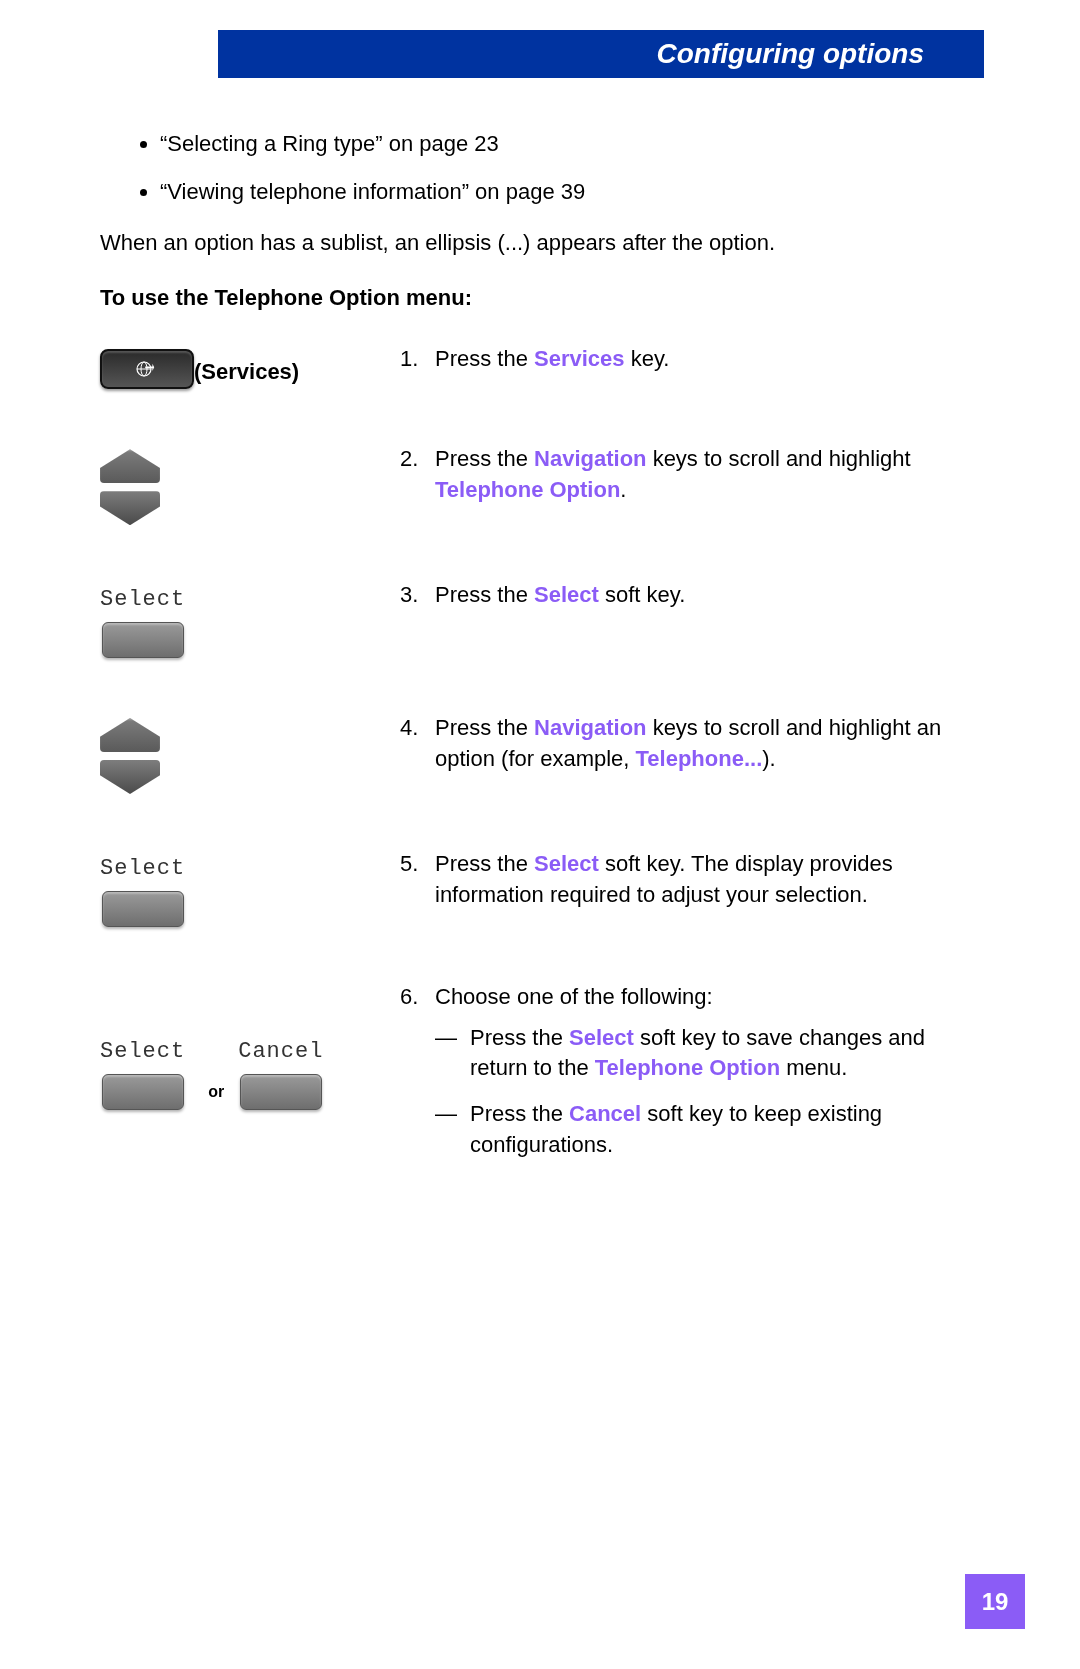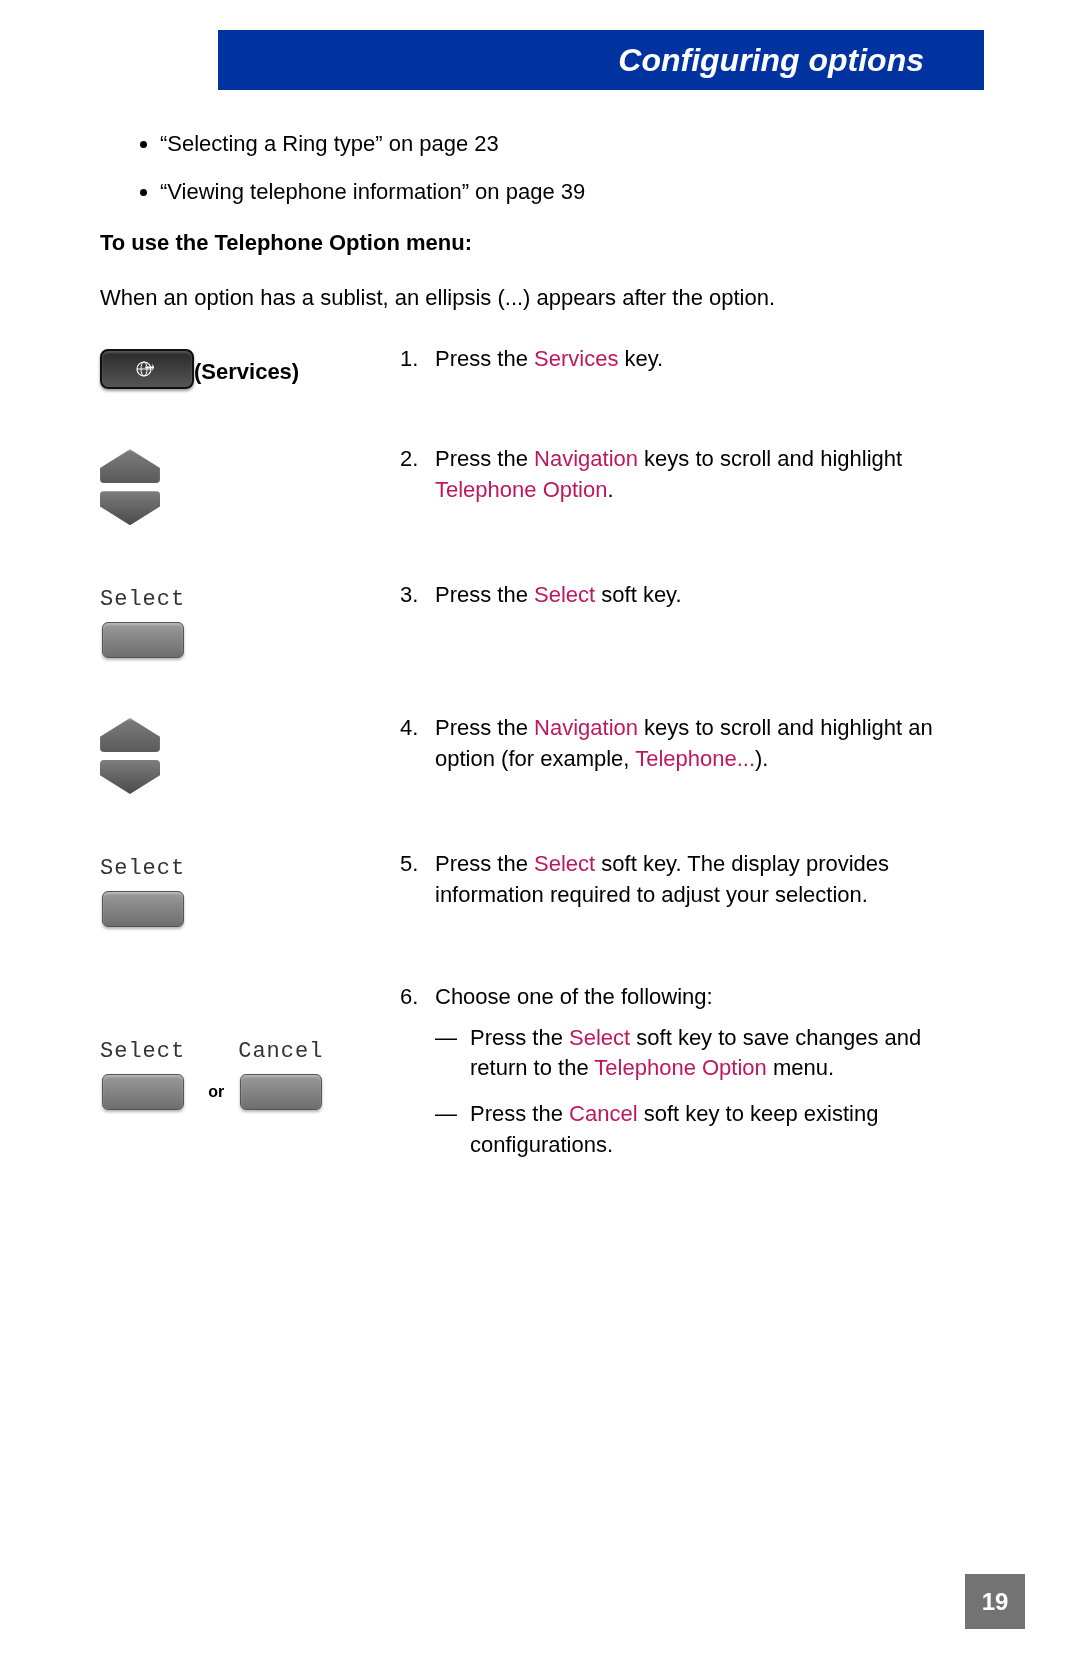--- a/index.html
+++ b/index.html
@@ -14,26 +14,26 @@
     height: 1669px;
     position: relative;
     box-sizing: border-box;
     background: #ffffff;
   }
   .header-bar {
     position: absolute;
     top: 30px;
     left: 218px;
     width: 766px;
-    height: 60px;
+    height: 48px;
     background: #0033a0;
     color: #ffffff;
     font-weight: bold;
     font-style: italic;
-    font-size: 32px;
+    font-size: 28px;
     display: flex;
     align-items: center;
     justify-content: flex-end;
     padding-right: 60px;
     box-sizing: border-box;
   }
   .body {
     position: absolute;
     top: 112px;
     left: 100px;
@@ -79,22 +79,22 @@
     align-items: flex-start;
   }
   .step .step-num {
     width: 35px;
     flex: 0 0 35px;
   }
   .step .step-body {
     flex: 1;
   }
   .kw {
-    color: #be185d;
-    font-weight: normal;
+    color: #8b5cf6;
+    font-weight: bold;
   }
   
   .services-key {
     width: 90px;
     height: 36px;
     border-radius: 8px;
     background: linear-gradient(#2a2a2a, #555555);
     border: 2px solid #111111;
     display: flex;
     align-items: center;
@@ -178,21 +178,21 @@
   .dash-item .dash-body {
     flex: 1;
   }
   
   .page-num {
     position: absolute;
     bottom: 40px;
     right: 55px;
     width: 60px;
     height: 55px;
-    background: #737373;
+    background: #8b5cf6;
     color: #ffffff;
     font-weight: bold;
     font-size: 24px;
     display: flex;
     align-items: center;
     justify-content: center;
   }
 </style>
 </head>
 <body>
@@ -203,23 +203,23 @@
     <span>Configuring options</span>
   </div>
 
   <div class="body">
 
     <ul class="sub">
       <li>“Selecting a Ring type” on page 23</li>
       <li>“Viewing telephone information” on page 39</li>
     </ul>
 
+    <div class="para">When an option has a sublist, an ellipsis (...) appears after the option.</div>
+
     <div class="para bold">To use the Telephone Option menu:</div>
-
-    <div class="para">When an option has a sublist, an ellipsis (...) appears after the option.</div>
 
     <div class="steps">
 
       <div class="step">
         <div class="icon-col">
           <div class="services-key">
             <svg viewBox="0 0 28 20">
               <ellipse cx="11" cy="10" rx="7" ry="7" fill="none" stroke="#ffffff" stroke-width="1.2"></ellipse>
               <ellipse cx="11" cy="10" rx="3" ry="7" fill="none" stroke="#ffffff" stroke-width="1.0"></ellipse>
               <line x1="4" y1="10" x2="18" y2="10" stroke="#ffffff" stroke-width="1.0"></line>

